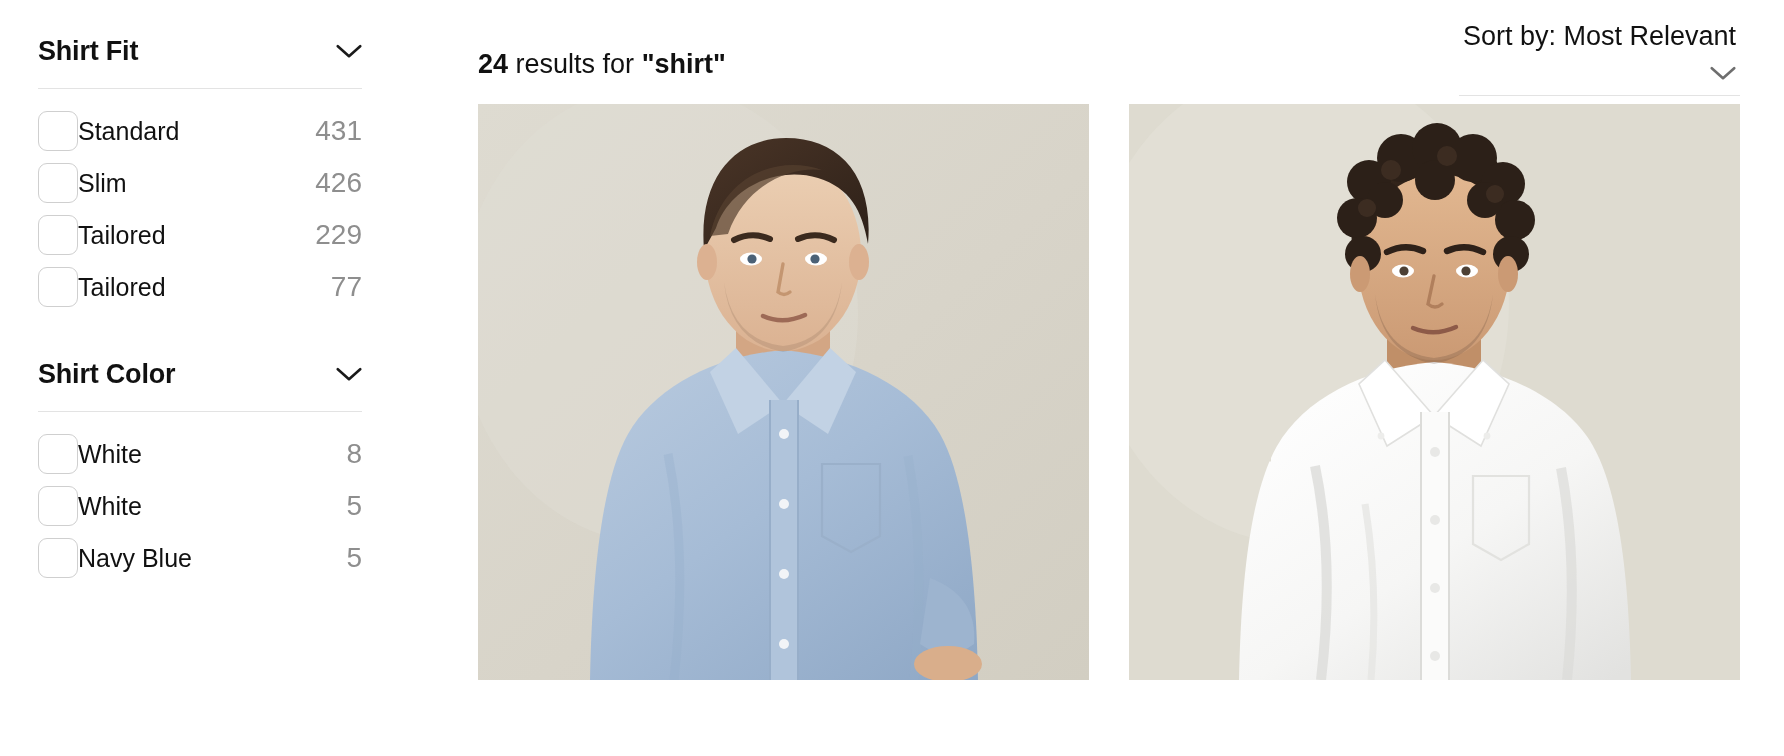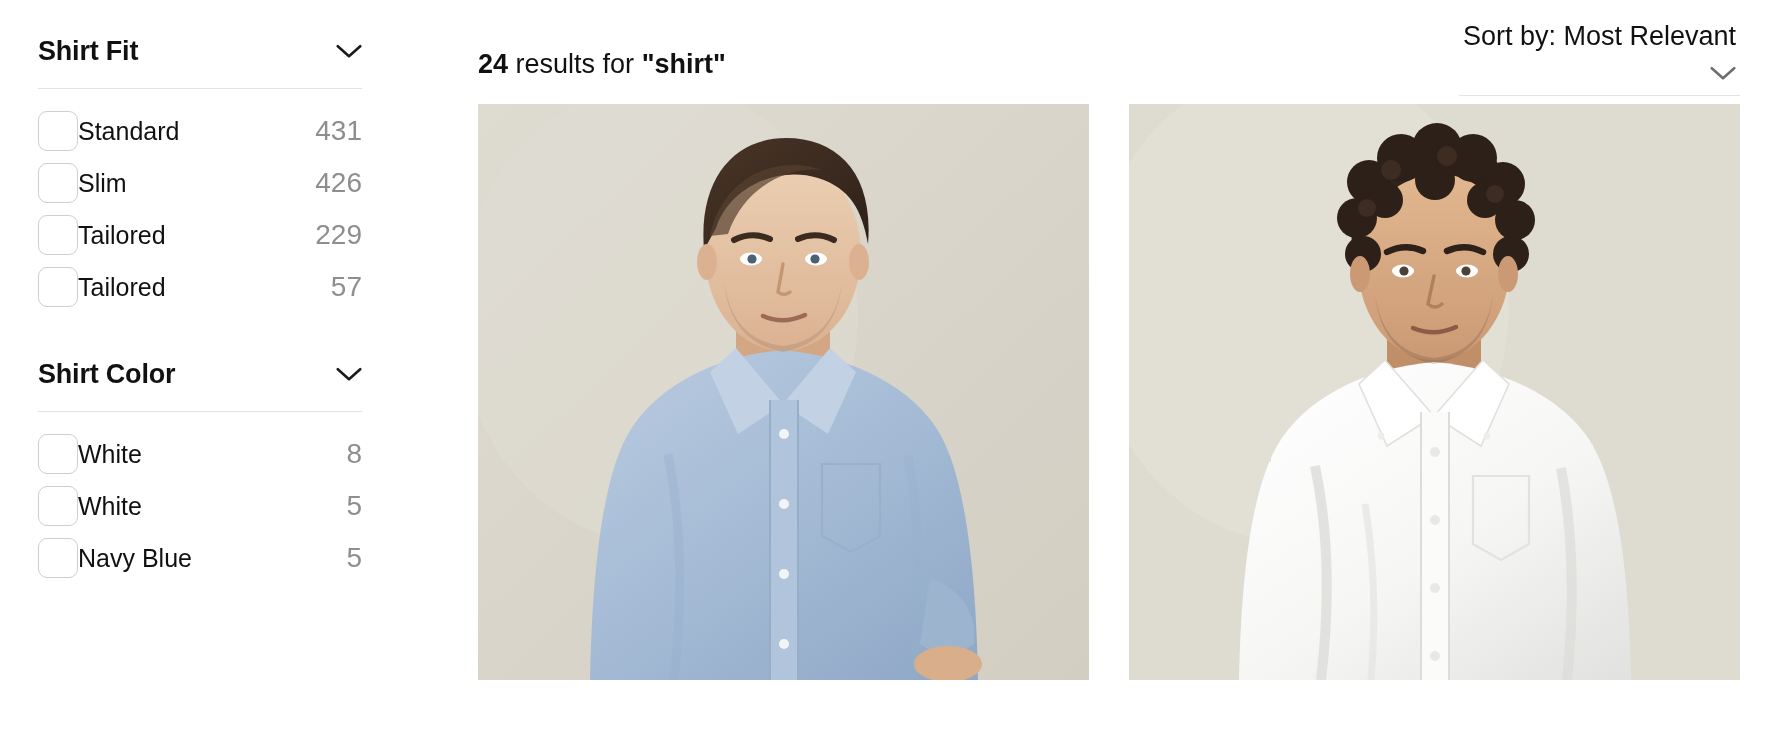--- a/index.html
+++ b/index.html
@@ -236,21 +236,21 @@
           </span>
           <span class="facet-label">Tailored</span>
           <span class="facet-count">229</span>
         </div>
 
         <div class="facet-row">
           <span class="cbox">
             
           </span>
           <span class="facet-label">Tailored</span>
-          <span class="facet-count">57</span>
+          <span class="facet-count">77</span>
         </div>
 
 
       </div>
     </section>
 
     <section class="facet-group">
       <div class="facet-header">
         <span class="facet-title">Shirt Color</span>
         <svg class="chev" viewBox="0 0 26 15">

